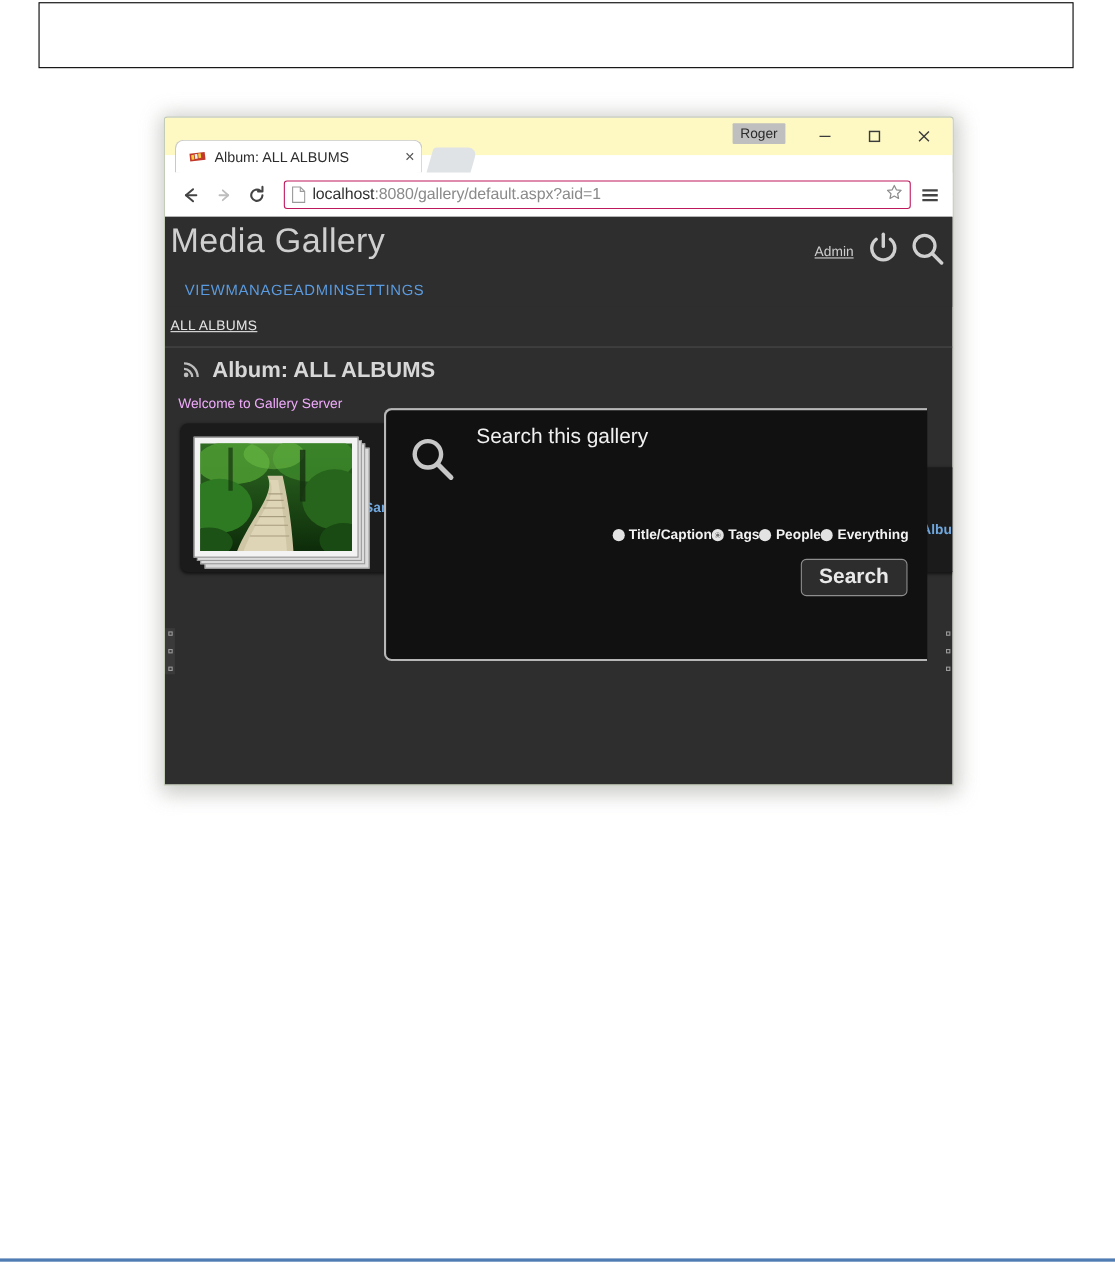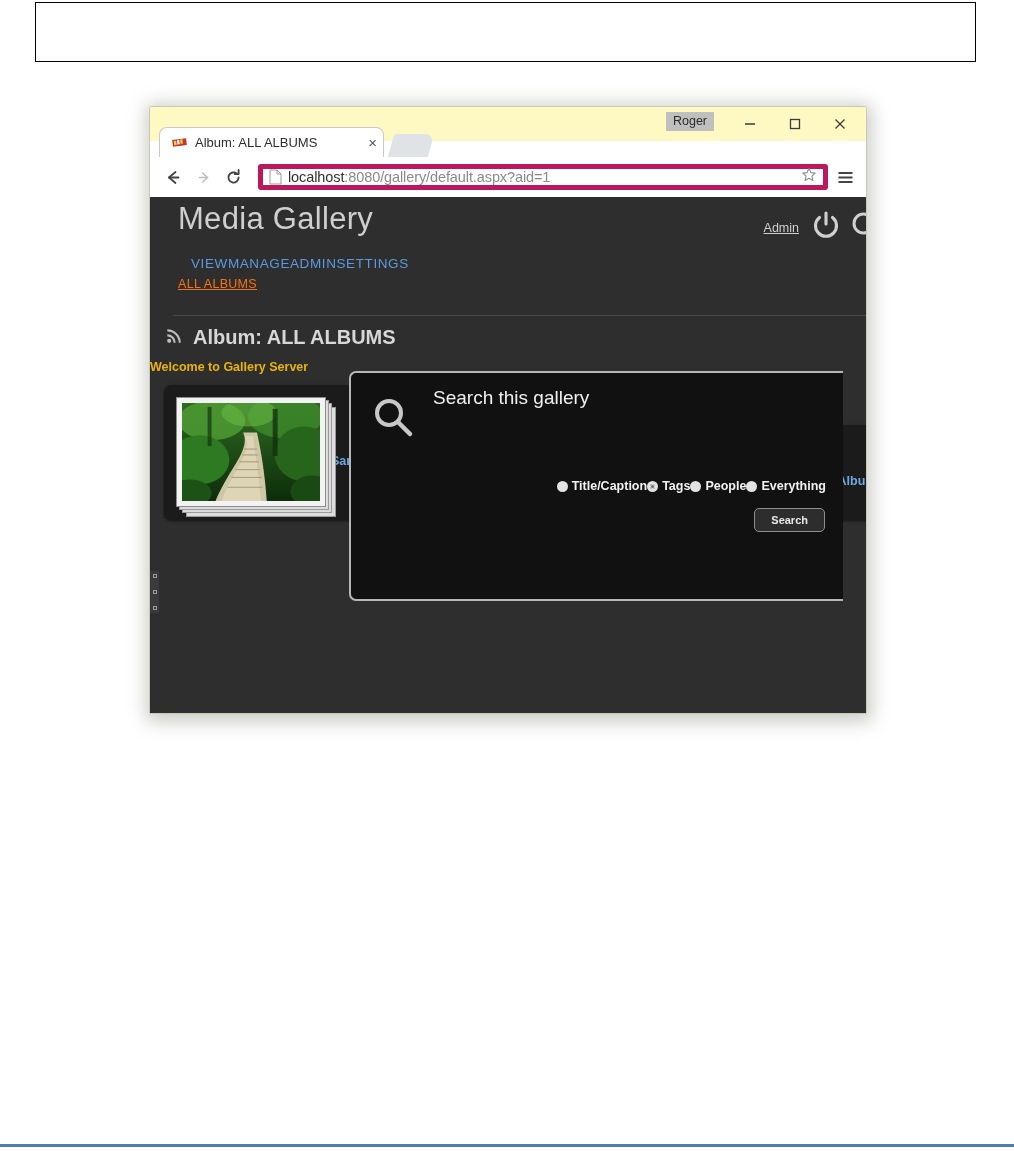--- a/index.html
+++ b/index.html
@@ -175,21 +175,21 @@
     width: 26px; height: 26px;
     display: flex; align-items: center; justify-content: center;
     color: #444;
     margin-right: 4px;
     flex: 0 0 auto;
   }
   .navbtn.disabled { color: #bdbdbd; }
   .urlbox {
     flex: 1 1 auto;
     height: 26px;
-    border: 5px solid #be185d;
+    border: 1px solid #be185d;
     border-radius: 3px;
     background: #fff;
     display: flex;
     align-items: center;
     padding: 0 6px;
     margin: 0 6px 0 8px;
     box-sizing: border-box;
     min-width: 0;
   }
   .page-icon { margin-right: 6px; flex: 0 0 auto; }
@@ -206,21 +206,20 @@
 
   
   .viewport {
     position: absolute;
     left: 0;
     top: 90px;
     width: 100%;
     height: 518px;
     background: #2e2e2e;
     overflow: hidden;
-    padding-left: 23px;
   }
   .gallery-header {
     position: relative;
     height: 82px;
     background: #2e2e2e;
   }
   .gallery-title {
     position: absolute;
     left: 5px;
     top: 4px;
@@ -251,23 +250,23 @@
     display: flex;
   }
   .navtab {
     font-size: 13.5px;
     color: #5b9ade;
     letter-spacing: .6px;
   }
   .breadcrumb {
     position: absolute;
     left: 5px;
-    top: 80px;
+    top: 92px;
     font-size: 12.5px;
-    color: #f97316;
+    color: #e5e5e5;
     text-decoration: underline;
     letter-spacing: .3px;
   }
   .hdr-rule {
     position: absolute;
     left: 0; top: 118px;
     width: 100%; height: 1px;
     background: #4a4a4a;
   }
 
@@ -280,25 +279,25 @@
     gap: 10px;
   }
   .rss-icon { color: #bdbdbd; display:block;}
   .album-title {
     font-size: 20px;
     font-weight: bold;
     color: #d7d7d7;
   }
   .album-desc {
     position: absolute;
-    left: 0;
+    left: 12px;
     top: 163px;
     font-size: 12.5px;
-    font-weight: bold;
-    color: #eab308;
+    font-weight: normal;
+    color: #f0abfc;
     white-space: nowrap;
   }
 
   
   .thumb-row {
     position: absolute;
     left: 14px;
     top: 188px;
     display: flex;
     gap: 12px;
@@ -450,21 +449,21 @@
     white-space: nowrap;
   }
   .sd-search-btn {
     position: absolute;
     right: 18px;
     top: 135px;
     background: #2d2d2d;
     border: 1px solid #8e8e8e;
     border-radius: 5px;
     color: #e9e9e9;
-    font-size: 11px;
+    font-size: 19px;
     font-weight: bold;
     padding: 5px 16px;
     font-family: "Liberation Sans", sans-serif;
   }
 </style>
 </head>
 <body>
 
 <div id="page">
 

